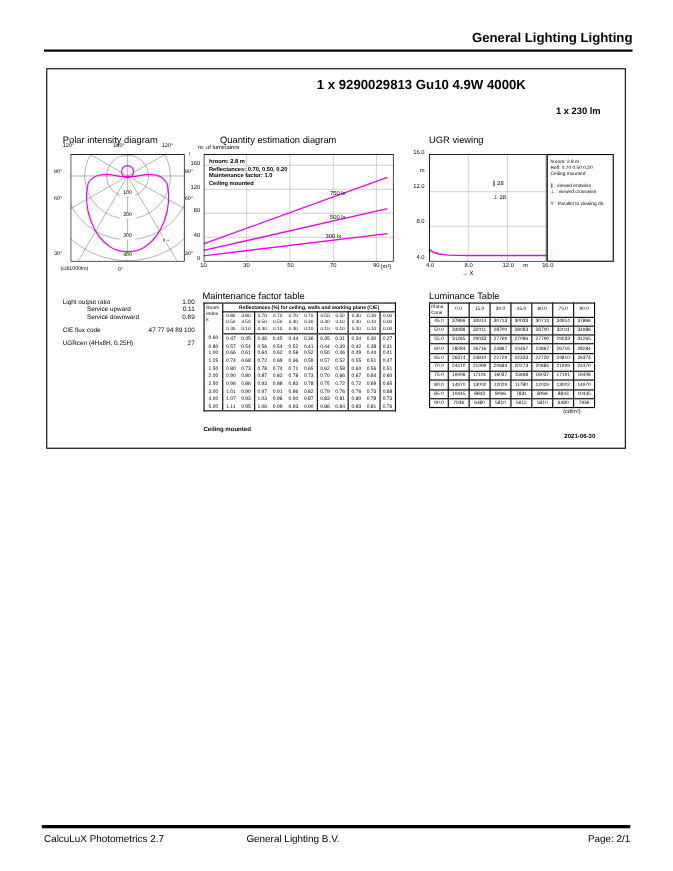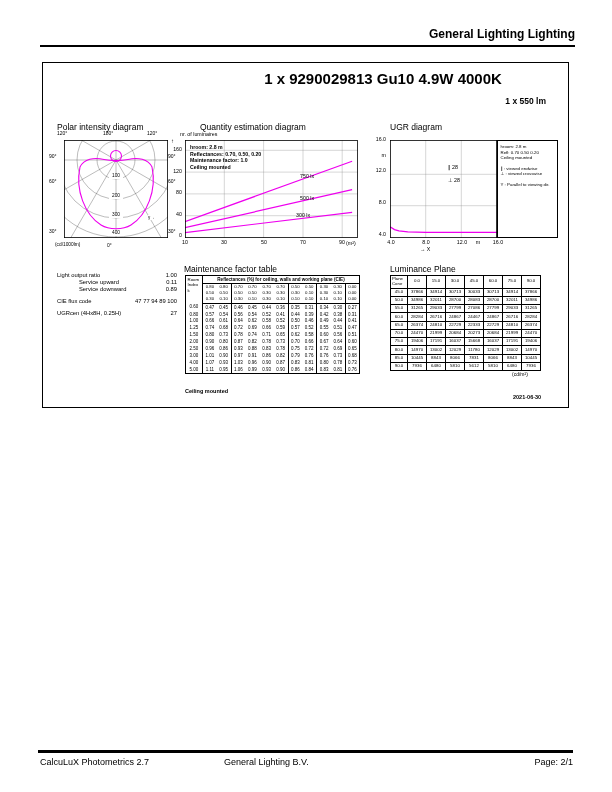--- a/index.html
+++ b/index.html
@@ -2,21 +2,21 @@
 <html><head>
 <meta charset="utf-8">
 <style>
   *{margin:0;padding:0;box-sizing:border-box}
   html,body{background:#fff}
   body{width:612px;height:792px;position:relative;font-family:"Liberation Sans",sans-serif;color:#000;font-size:10px;overflow:hidden}
   .abs{position:absolute}
   #doc-title{top:27px;right:37px;font-size:12px;font-weight:bold}
   #header-rule{top:45px;left:40px;width:535px;height:2px;background:#000}
   #main-box{left:42px;top:62px;width:527px;height:346px;border:1px solid #000}
-  #product-title{left:383px;top:70px;transform:translateX(-50%);font-size:15px;font-weight:bold;white-space:nowrap}
+  #product-title{left:383px;top:70px;transform:translateX(-50%);font-size:12px;font-weight:bold;white-space:nowrap}
   #lumen-line{top:96px;right:66px;font-size:8.5px;font-weight:bold}
   .sec{position:absolute;font-size:8.5px;font-weight:normal;white-space:nowrap}
   
   #polar-wrap{left:55px;top:131px;width:122px;height:124px}
   #polar-svg{position:absolute;left:9px;top:9px;width:104px;height:98px}
   .pl{position:absolute;font-size:5px;line-height:1;white-space:nowrap}
   .rl{position:absolute;width:14px;text-align:center;font-size:4.8px;line-height:1;background:#fff}
   #polar-gamma{position:absolute;font-size:4.5px;left:93px;top:84px;background:#fff}
   #polar-unit{font-size:4.8px}
   
@@ -72,21 +72,21 @@
 <body>
 
 <div id="page">
 
   <div id="doc-title" class="abs">General Lighting Lighting</div>
   <div id="header-rule" class="abs"></div>
 
   <div id="main-box" class="abs"></div>
 
   <div id="product-title" class="abs">1 x 9290029813 Gu10 4.9W 4000K</div>
-  <div id="lumen-line" class="abs">1 x 550 lm</div>
+  <div id="lumen-line" class="abs">1 x 230 lm</div>
 
   <div class="sec" style="left:57px;top:122px">Polar intensity diagram</div>
   <div id="polar-wrap" class="abs">
     <svg id="polar-svg" viewBox="0 0 104 98">
       <defs>
           <clipPath id="pc">
             <rect x="0" y="0" width="104" height="98"></rect>
           </clipPath>
         </defs>
       <g clip-path="url(#pc)" stroke="#555" stroke-width="0.4" fill="none">
@@ -153,21 +153,21 @@
       <div class="info-line">hroom: 2.8 m</div>
       <div class="info-line">Reflectances: 0.70, 0.50, 0.20</div>
       <div class="info-line">Maintenance factor: 1.0</div>
       <div class="info-line">Ceiling mounted</div>
     </div>
   <span class="curve-lab" style="left:300px;top:174px">750 lx</span>
   <span class="curve-lab" style="left:300px;top:196px">500 lx</span>
   <span class="curve-lab" style="left:296px;top:213px">300 lx</span>
   <span class="abs" id="qty-unit">(m²)</span>
 
-  <div class="sec" style="left:390px;top:122px">UGR diagram</div>
+  <div class="sec" style="left:390px;top:122px">UGR viewing</div>
   <svg id="ugr-svg" viewBox="0 0 107 98">
     <g stroke="#888" stroke-width="0.35">
       <line x1="35.7" y1="0" x2="35.7" y2="98"></line>
         <line x1="71.3" y1="0" x2="71.3" y2="98"></line>
       <line x1="0" y1="34.3" x2="107" y2="34.3"></line>
         <line x1="0" y1="65.7" x2="107" y2="65.7"></line>
     </g>
     <g id="ugr-curve">
         <polyline points="0.0,86.8 4.5,89.6 8.9,90.9 17.8,91.9 35.7,92.3 71.3,92.3 107.0,92.3" fill="none" stroke="#ee00ee" stroke-width="1.3"></polyline>
       </g>
@@ -397,21 +397,21 @@
           <td class="gs">0.86</td>
           <td>0.84</td>
           <td class="gs">0.83</td>
           <td>0.81</td>
           <td class="gs">0.76</td>
         </tr>
       </tbody>
   </table>
   <div class="abs" id="uf-foot">Ceiling mounted</div>
 
-  <div class="sec" style="left:390px;top:264px">Luminance Plane</div>
+  <div class="sec" style="left:390px;top:264px">Luminance Table</div>
   <table class="lum">
     <tbody id="lum-tb">
       <tr id="lum-head">
         <td class="corner">
           <div>Plane</div>
           <div>Cone</div>
         </td>
       <td>0.0</td>
           <td>15.0</td>
           <td>30.0</td>

